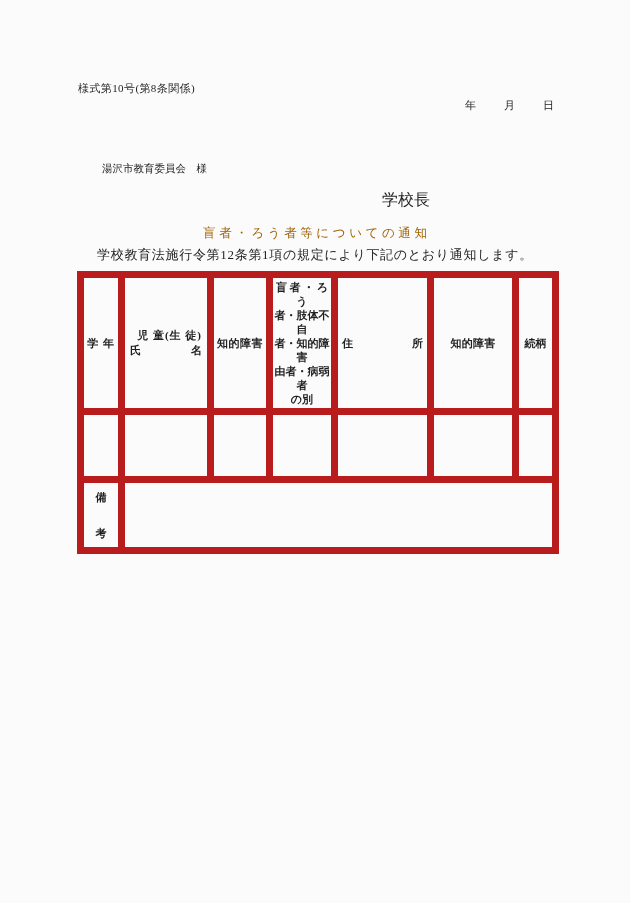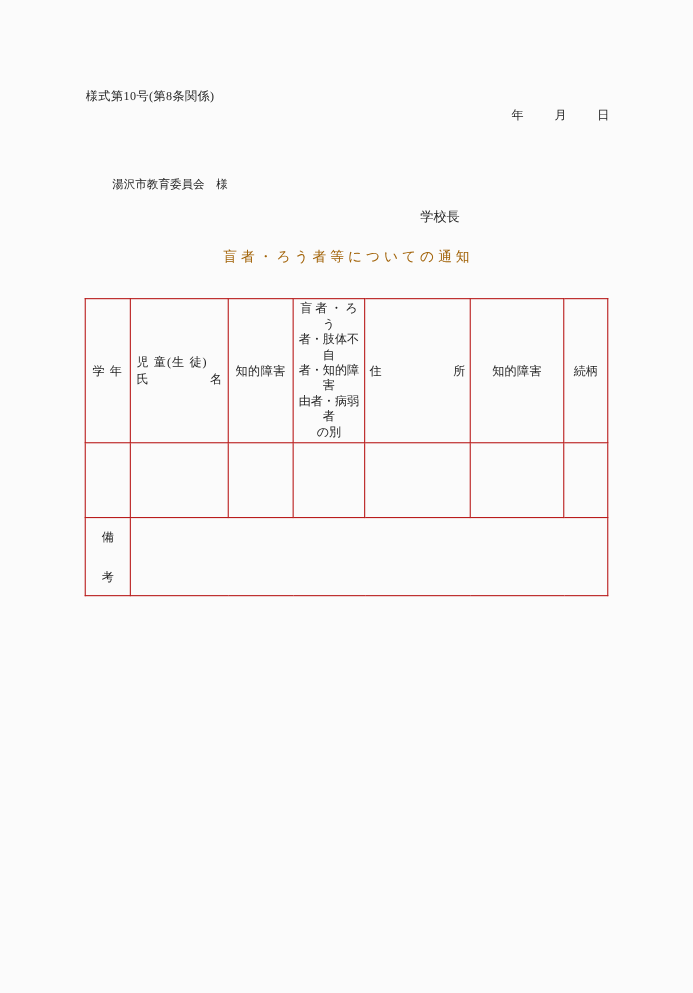--- a/index.html
+++ b/index.html
@@ -13,55 +13,55 @@
     overflow:hidden;
   }
   .abs { position:absolute; white-space:pre; line-height:1.25; }
 
   .form-number { left:78px; top:82px; font-size:11px; letter-spacing:0.4px; }
 
   .date-line { left:465px; top:99px; font-size:11px; display:flex; gap:28px; }
 
   .addressee { left:102px; top:137px; font-size:10.5px;margin-top:25px; }
 
-  .sender { left:382px; top:190px; font-size:12px; }
+  .sender { left:382px; top:190px; font-size:16px; }
 
   .doc-title {
     left:0; width:630px; top:226px;
     text-align:center; font-size:12.5px;
     letter-spacing:3.6px; text-indent:3.6px;
     color:#a16207;
   }
 
   .doc-subtitle { left:97px; top:247px; font-size:13px; letter-spacing:0.7px; }
 
   table.notice {
     position:absolute; left:77px; top:271px;
     border-collapse:collapse; table-layout:fixed;
     width:475px;
   }
   table.notice th, table.notice td {
-    border:1px solid #b91c1c;
+    border:7px solid #b91c1c;
     padding:0;
-    font-weight:normal;
+    font-weight:bold;
     vertical-align:middle;
     text-align:center;
     font-size:11px;
     color:#1f1f1f;
     overflow:hidden;
     margin-left:28px;
   }
   tr.header-row  { height:79px; }
   tr.data-row    { height:68px; }
   tr.remarks-row { height:71px; }
 
   th.grade { letter-spacing:1px; }
 
   .name-head { padding:0 5px; }
-  .name-line1 { text-align:left; letter-spacing:1px; white-space:pre; }
+  .name-line1 { text-align:right; letter-spacing:1px; white-space:pre; }
   .name-line2 { display:flex; justify-content:space-between; }
 
   th.birthdate { font-size:11.5px; letter-spacing:0.5px; }
 
   th.category { font-size:10.5px; }
   .cat-lines { line-height:14px; padding:2px 0; }
   .cat-line-justified { letter-spacing:2.6px; margin-right:-2.6px; }
 
   .addr-head { display:flex; justify-content:space-between; padding:0 4px; }
 
@@ -87,20 +87,21 @@
     <span>月</span>
     <span>日</span>
   </div>
 
   <div class="abs addressee">湯沢市教育委員会　様</div>
 
   <div class="abs sender">学校長</div>
 
   <div class="abs doc-title">盲者・ろう者等についての通知</div>
 
+  <div class="abs doc-subtitle">学校教育法施行令第12条第1項の規定により下記のとおり通知します。</div>
 
   <table class="notice">
     <colgroup>
       <col style="width:41px">
         <col style="width:89px">
         <col style="width:59px">
       <col style="width:65px">
         <col style="width:96px">
         <col style="width:85px">
       <col style="width:40px">

